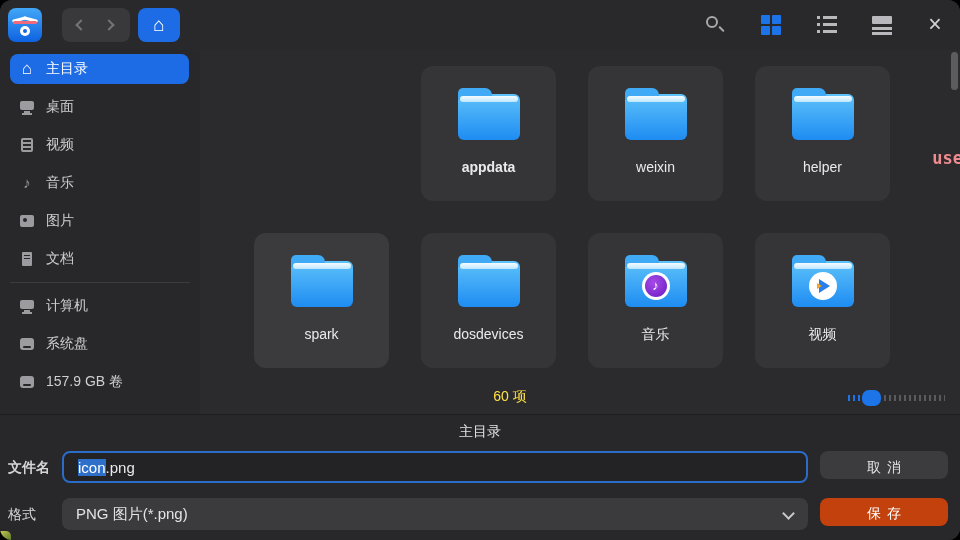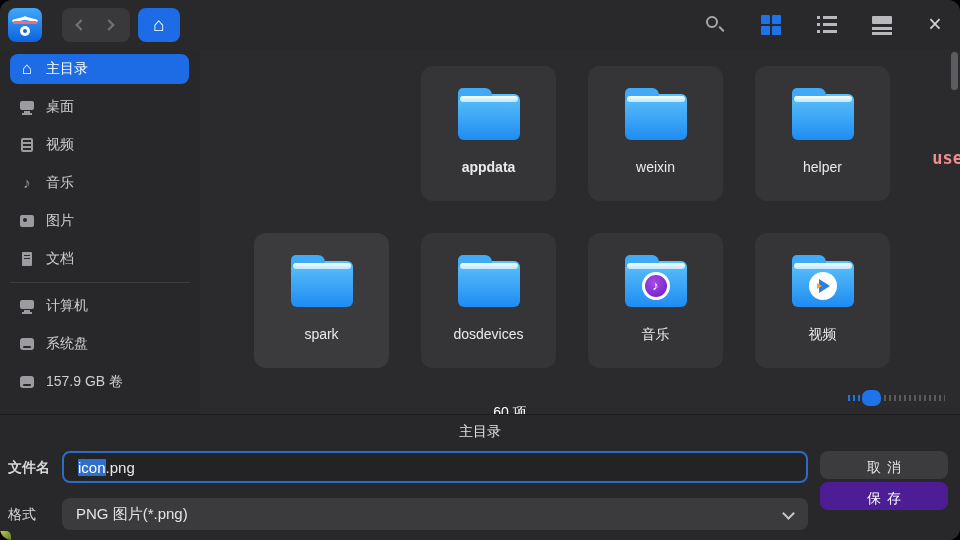--- a/index.html
+++ b/index.html
@@ -90,21 +90,21 @@
     background:radial-gradient(circle at 40% 35%,#a64ae8,#6a1bbf); color:#fff; font-size:13px;
     line-height:22px; text-align:center; }
   .badge.video::before { content:''; width:0; height:0; border-left:11px solid #2b7de9;
     border-top:7px solid transparent; border-bottom:7px solid transparent; margin-left:4px; }
   .badge.video::after { content:''; position:absolute; left:8px; top:11px; width:0; height:0;
     border-left:5px solid #f5a623; border-top:3px solid transparent; border-bottom:3px solid transparent; }
   .tile-label { margin-top:9px; font-size:14px; color:#eaeaec; }
 
   
   .item-count { position:absolute; left:0; right:140px; top:338px; text-align:center;
-    font-size:14px; color:#ffffff;margin-top:16px; }
+    font-size:14px; color:#fde047; }
   .zoom-slider { position:absolute; right:15px; top:340px; width:97px; height:16px; }
   .ticks-blue { position:absolute; left:0; top:5px; width:17px; height:6px;
     background:repeating-linear-gradient(90deg,#1d74e8 0 2px,transparent 2px 5px); }
   .slider-handle { position:absolute; left:14px; top:0; width:19px; height:16px; border-radius:7px; background:#1d74e8; }
   .ticks-gray { position:absolute; left:36px; right:0; top:5px; height:6px;
     background:repeating-linear-gradient(90deg,#5a5a5e 0 2px,transparent 2px 5px); }
 
   .scroll-thumb { position:absolute; right:2px; top:52px; width:7px; height:38px; border-radius:4px; background:#5c5c60; }
   .watermark { position:absolute; right:-3px; top:148px; color:#ef8b8f; font-size:17px; font-weight:bold;
     font-family:"DejaVu Sans Mono",monospace; letter-spacing:0; }
@@ -120,21 +120,21 @@
     background:#232325; border:2px solid #2a6cc8; display:flex; align-items:center; padding-left:14px;
     font-size:15px; color:#e8e8ea; }
   .filename-input .sel { background:#2d6fc9; color:#fff; }
   .format-select { position:absolute; left:62px; top:83px; width:746px; height:32px; border-radius:8px;
     background:#3b3b3d; display:flex; align-items:center; padding-left:14px; font-size:15px; color:#e4e4e6; }
   .select-chevron { position:absolute; right:15px; top:11px; width:9px; height:9px;
     border-left:2px solid #c8c8cc; border-bottom:2px solid #c8c8cc; transform:rotate(-45deg); }
   .btn { position:absolute; left:820px; width:128px; height:28px; border-radius:8px;
     font-size:14px; color:#e4e4e6; text-align:center; line-height:32px; letter-spacing:6px; text-indent:6px; }
   .btn-cancel { top:36px; background:#3c3c3e; }
-  .btn-save { top:67px; background:#4c1d95; color:#fff; }
+  .btn-save { top:83px; background:#c2410c; color:#fff;font-family:Liberation Mono, monospace; }
 
   .corner-artifact { position:absolute; left:0; bottom:0; width:11px; height:9px;
     background:linear-gradient(135deg,#c6c94e 0%,#5d7a2e 100%); border-radius:0 5px 0 0; }
 </style>
 </head>
 <body>
 
 <div id="window">
 
   <div class="titlebar">

